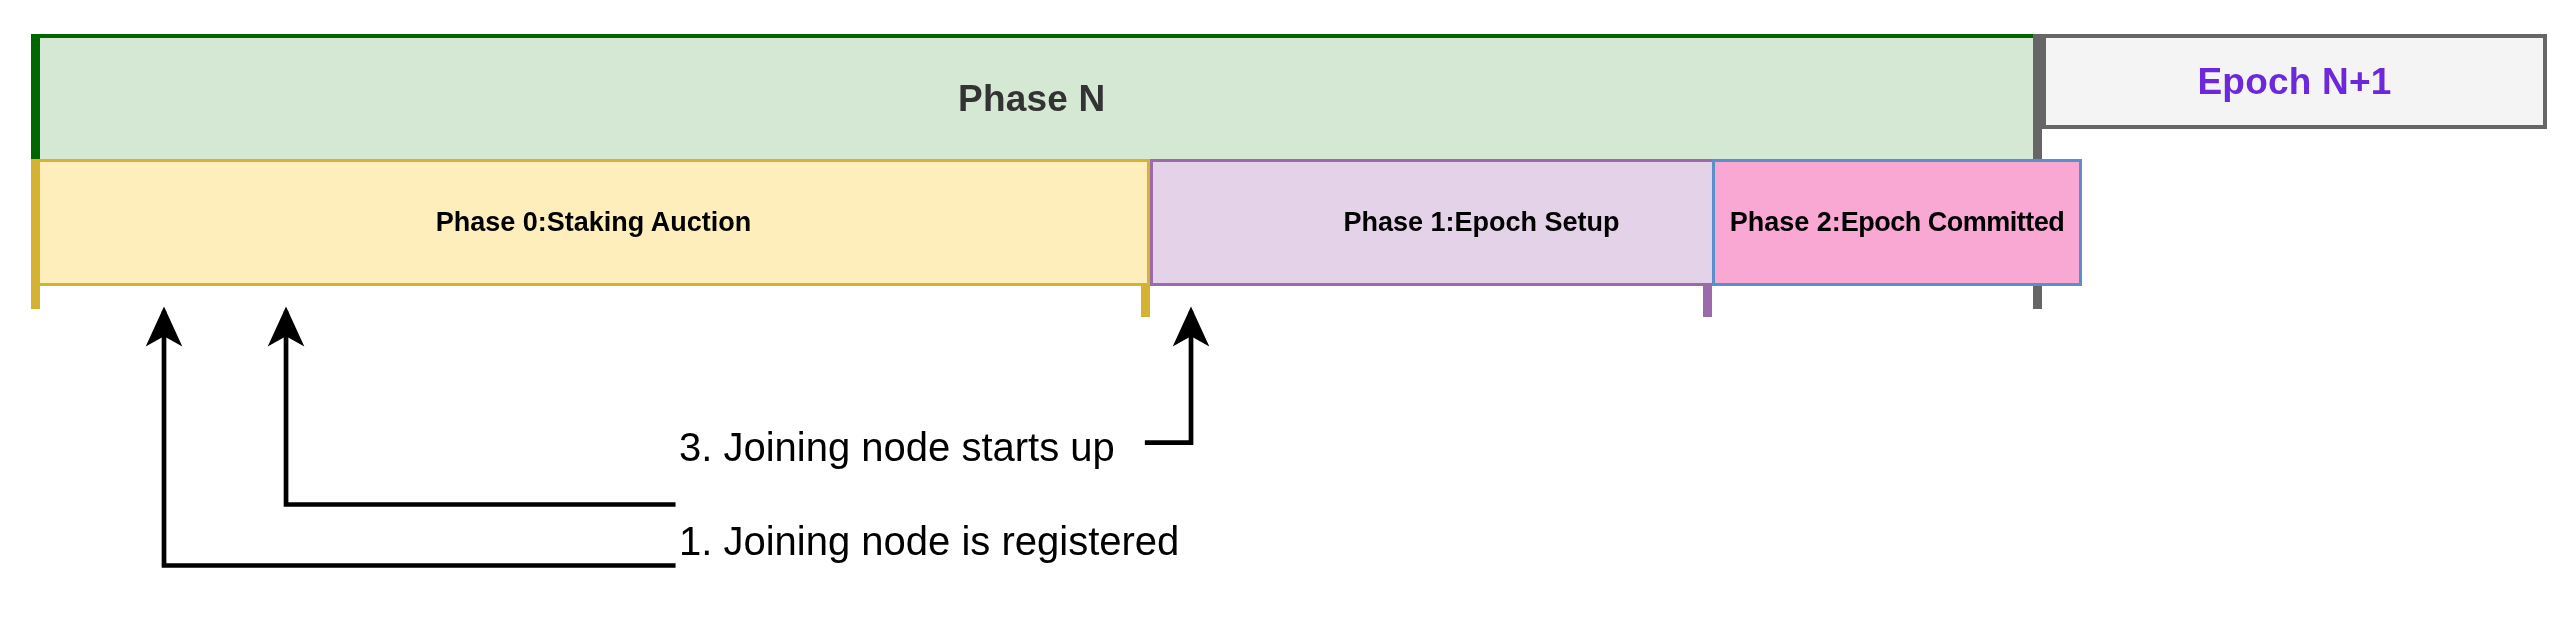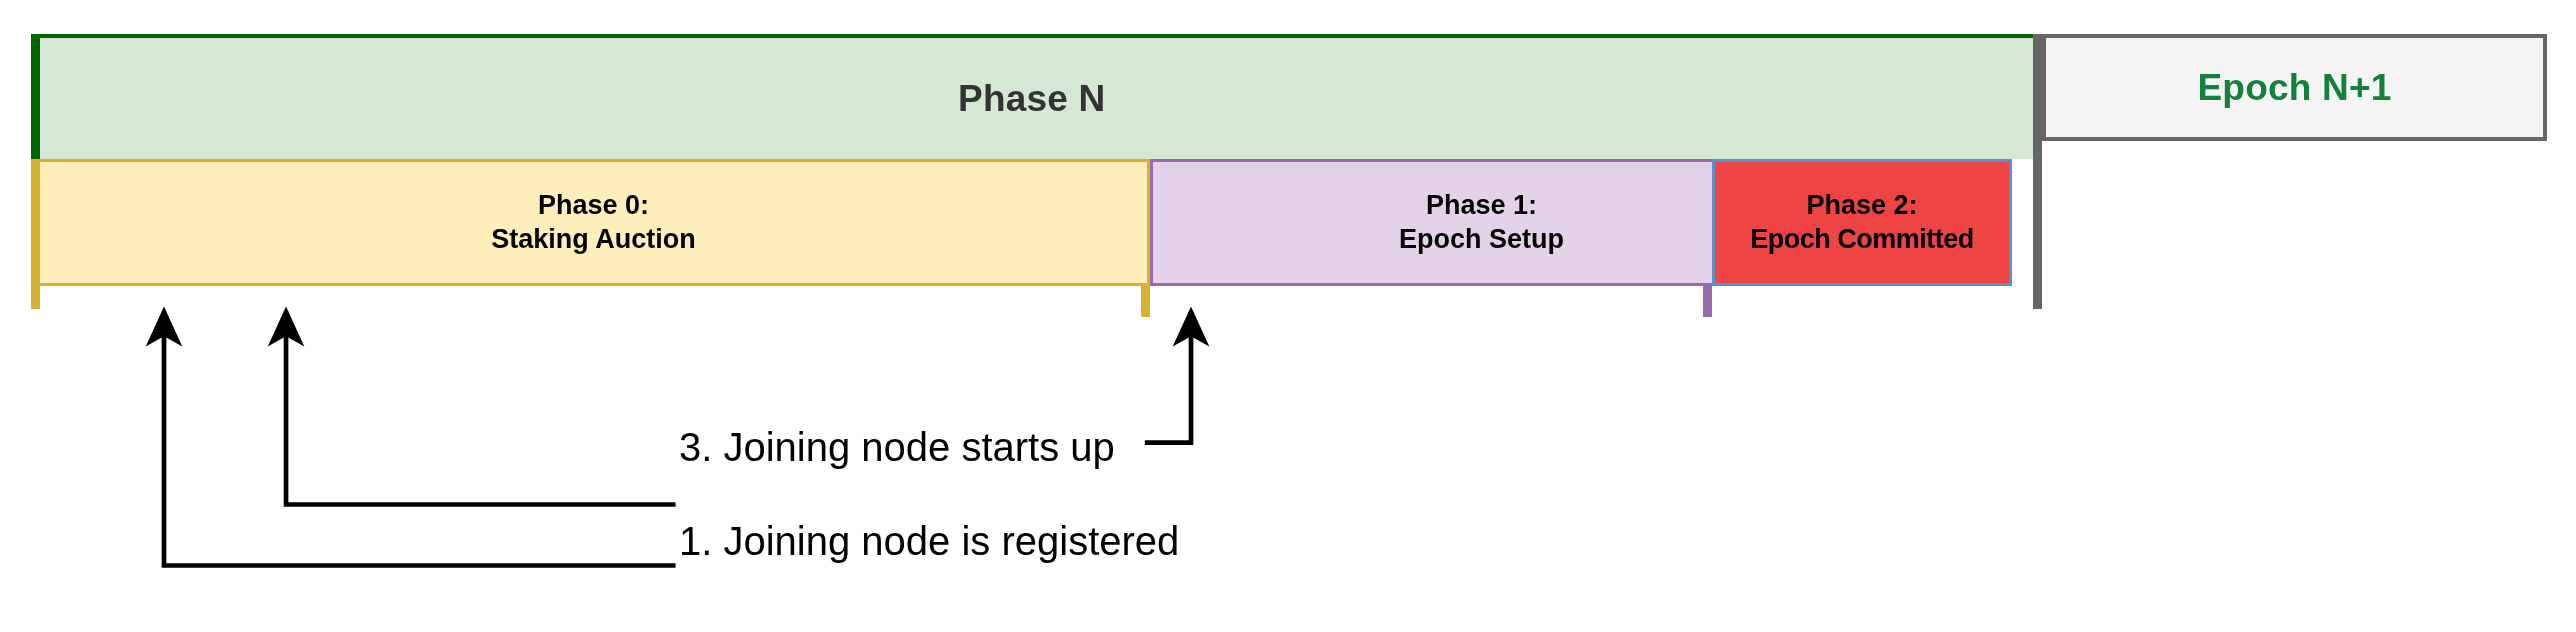--- a/index.html
+++ b/index.html
@@ -45,45 +45,44 @@
     position: absolute;
     left: 0;
     right: 0;
     text-align: center;
     transform: translateX(-4.7px);
   }
   #epoch-n1 {
     left: 2042px;
     top: 34px;
     width: 505px;
-    height: 107px;
+    height: 95px;
     background: #f4f4f4;
     border: 4.7px solid #666666;
-    color: #15803d;
+    color: #6d28d9;
     font-size: 37px;
   }
 
   
   #epoch-divider {
     position: absolute;
     left: 2033px;
     top: 34px;
     width: 9.4px;
     height: 275px;
     background: #666666;
   }
 
   
   .phase-box {
     position: absolute;
     box-sizing: border-box;
     top: 159px;
     height: 127px;
     display: flex;
-    flex-direction: column;
     align-items: center;
     justify-content: center;
     font-weight: bold;
     font-size: 27px;
     color: #000000;
     line-height: 1.23;
     white-space: nowrap;
   }
   #phase-0 {
     left: 31px;
@@ -93,22 +92,22 @@
     border-left-width: 9.4px;
   }
   #phase-1 {
     left: 1150px;
     width: 663px;
     background: #e4d2e8;
     border: 3.9px solid #9b6aab;
   }
   #phase-2 {
     left: 1712px;
-    width: 300px;
-    background: #ef4444;
+    width: 370px;
+    background: #f9a8d4;
     border: 3.9px solid #5b8fc9;
   }
   #phase-2 .phase-line2 {
     letter-spacing: -0.5px;
   }
 
   
   .hang-rule {
     position: absolute;
     width: 9.4px;

